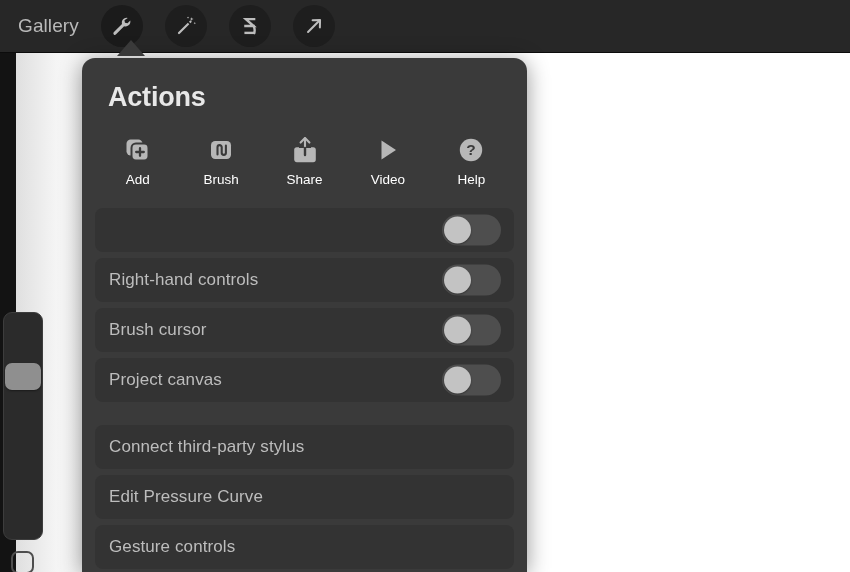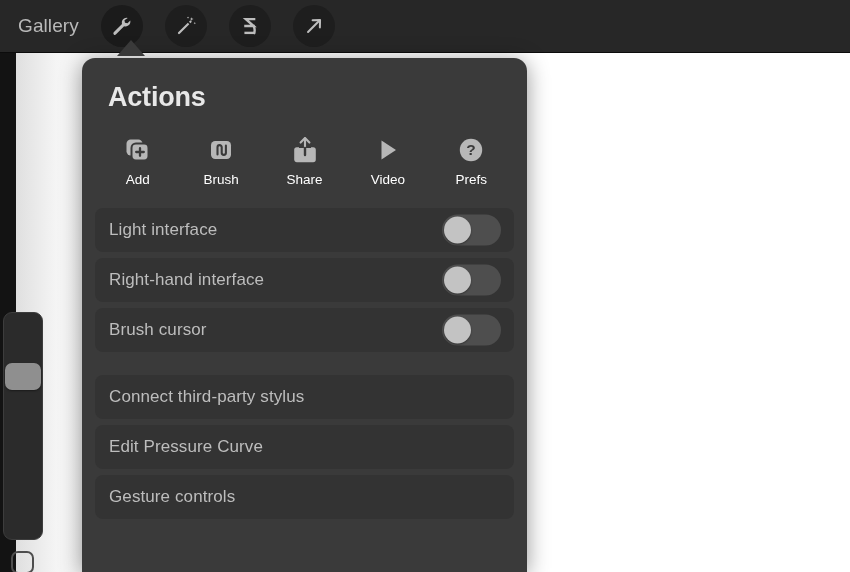--- a/index.html
+++ b/index.html
@@ -315,48 +315,53 @@
       </div>
 
 
       <div class="action-item">
         <span class="action-icon">
           <svg width="30" height="30" viewBox="0 0 30 30">
             <circle cx="15" cy="15" r="11.2" fill="#b7b7b7"></circle>
             <text x="15" y="20.4" text-anchor="middle" font-family="Liberation Sans, sans-serif" font-size="15.5" font-weight="bold" fill="#3a3a3a">?</text>
           </svg>
         </span>
-        <span class="action-label">Prefs</span>
+        <span class="action-label">Help</span>
       </div>
 
     </div>
 
     <div class="rows">
 
       <div class="row">
-        <span class="row-label">Light interface</span>
         <span class="toggle">
           <span class="toggle-knob"></span>
         </span>
       </div>
 
       <div class="row">
-        <span class="row-label">Right-hand interface</span>
+        <span class="row-label">Right-hand controls</span>
         <span class="toggle">
           <span class="toggle-knob"></span>
         </span>
       </div>
 
       <div class="row">
         <span class="row-label">Brush cursor</span>
         <span class="toggle">
           <span class="toggle-knob"></span>
         </span>
       </div>
 
+      <div class="row">
+        <span class="row-label">Project canvas</span>
+        <span class="toggle">
+          <span class="toggle-knob"></span>
+        </span>
+      </div>
 
       <div class="rows-gap"></div>
 
       <div class="row">
         <span class="row-label">Connect third-party stylus</span>
       </div>
 
       <div class="row">
         <span class="row-label">Edit Pressure Curve</span>
       </div>

